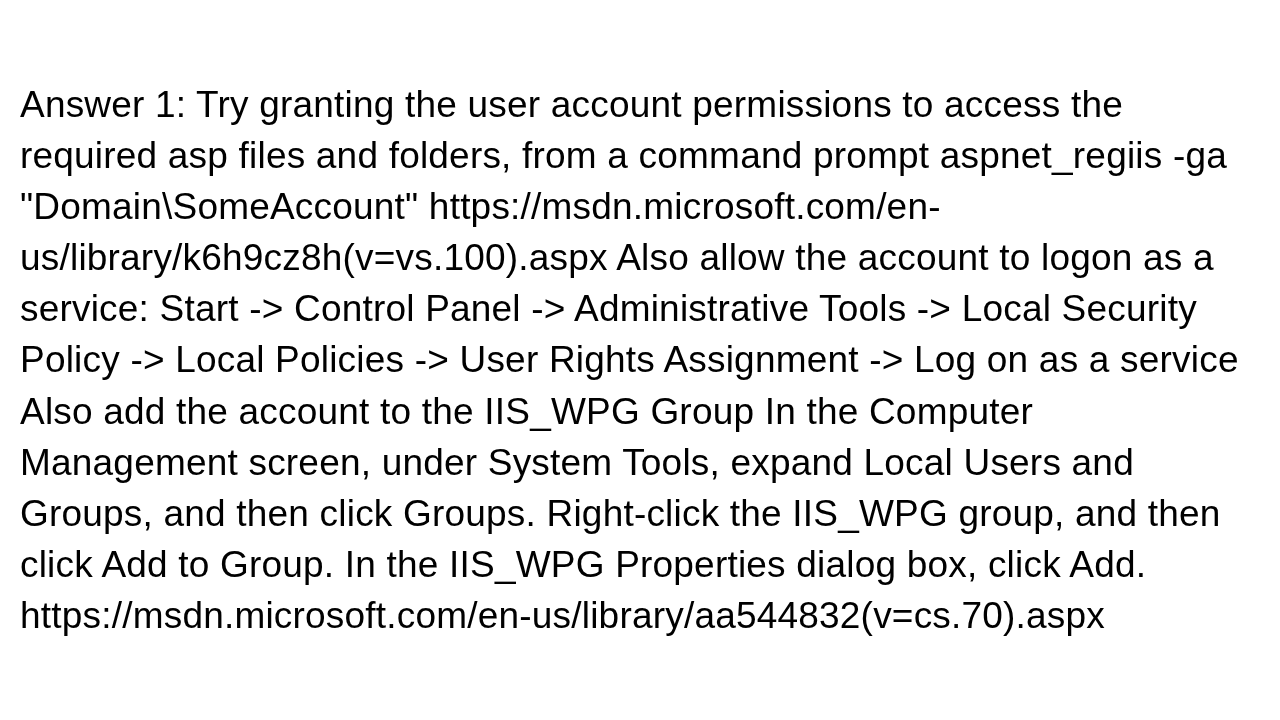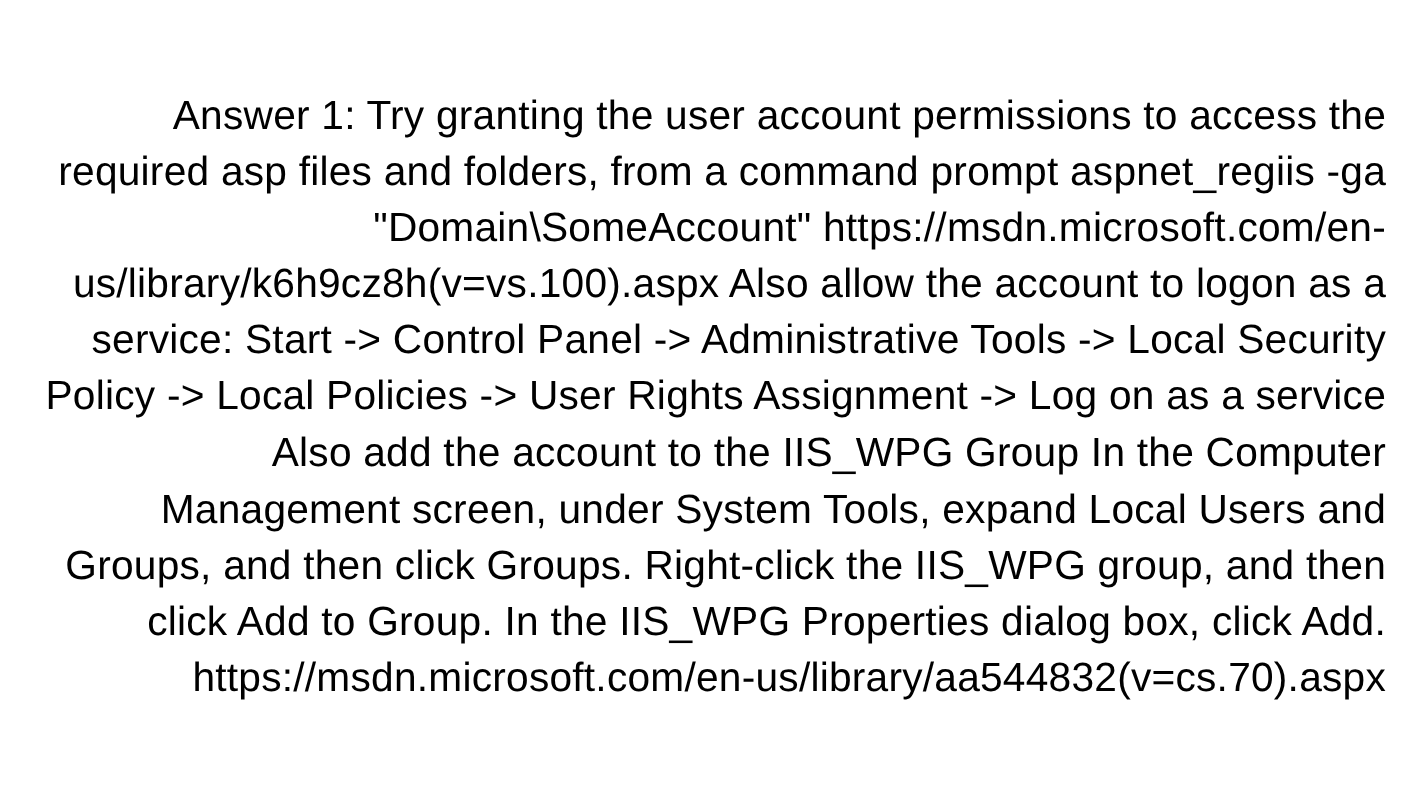--- a/index.html
+++ b/index.html
@@ -12,21 +12,21 @@
       height: 720px;
       background: #ffffff;
       font-family: Arial, Helvetica, sans-serif;
       display: flex;
       align-items: center;
       justify-content: center;
       overflow: hidden;
     }
     .content {
       width: 1240px;
-      text-align: right;
+      text-align: left;
       color: #000000;
       font-size: 37px;
       line-height: 1.38;
       font-weight: 400;
       letter-spacing: 0.2px;
     }
   </style>
 </head>
 <body>
 

